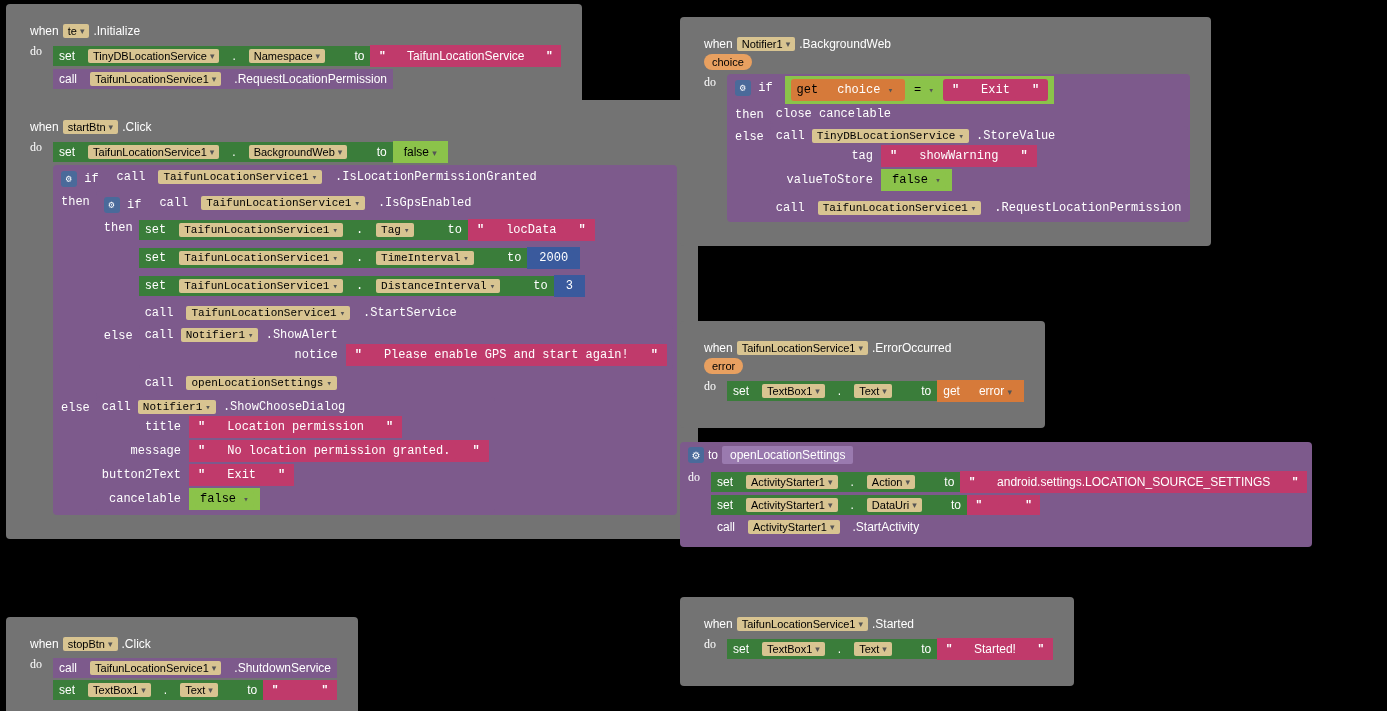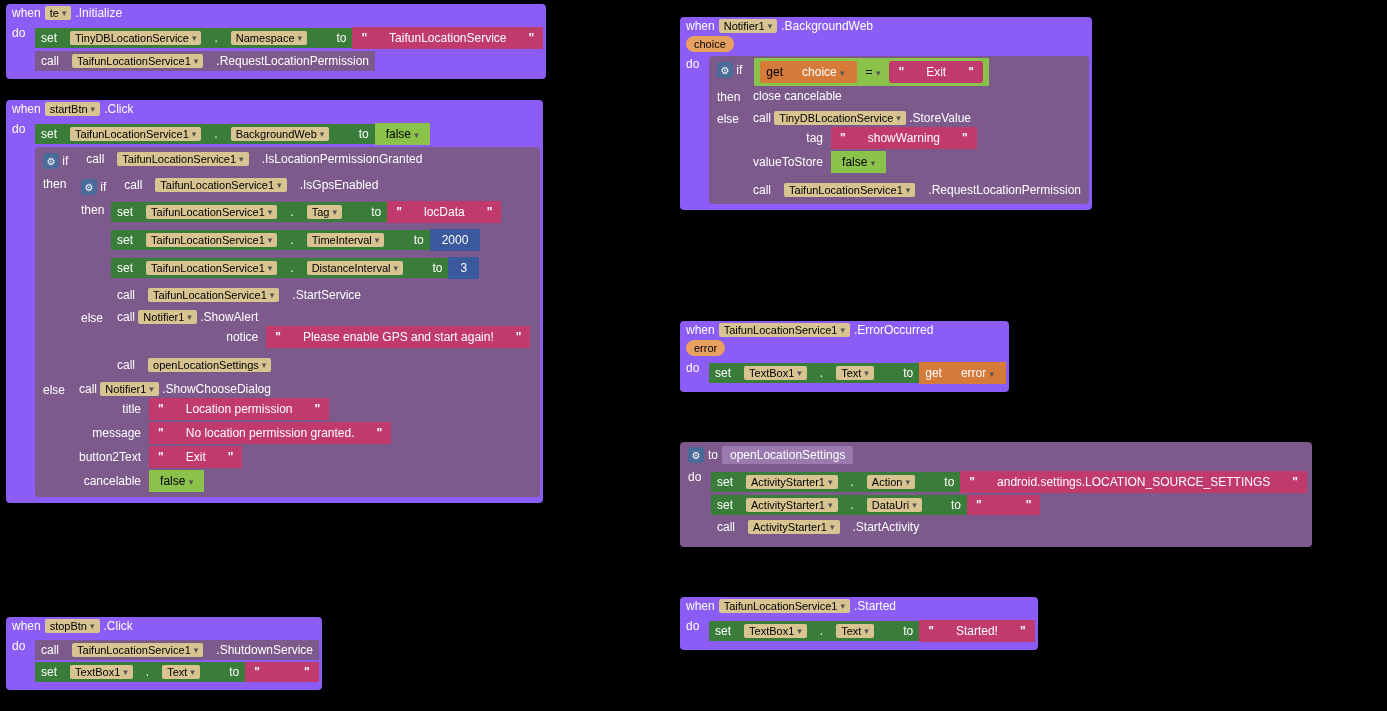--- a/index.html
+++ b/index.html
@@ -13,35 +13,36 @@
     position: relative;
     width: 1387px;
     height: 711px;
     overflow: hidden;
   }
   .block {
     position: absolute;
     border-radius: 4px;
   }
   .event-block {
-    background: #8b5cf6;
-    padding: 0;
+    background: #737373;
+    padding: 18px;
   }
   .event-head {
     display: flex;
     align-items: center;
     gap: 4px;
     padding: 2px 6px;
   }
   .do-label {
     display: inline-block;
     width: 24px;
     text-align: left;
     padding: 2px 4px;
     vertical-align: top;
+    font-family: Liberation Serif, serif;
   }
   .body-cell { vertical-align: top; padding-bottom:4px;}
   .row {
     display: flex;
     align-items: center;
     gap: 0;
     margin: 2px 0;
     flex-wrap: nowrap;
   }
   .seg {
@@ -76,21 +77,21 @@
   .pinkbox { background:#c03a6b; padding:1px 6px; border-radius:2px; color:#fff;}
   .numbox { background:#3a5a9d; padding:1px 6px; border-radius:2px; color:#fff;}
   .orangebox { background:#d67a3a; padding:1px 6px; border-radius:2px; color:#fff;}
   .gear { background:#4a6a9a; color:#fff; width:16px; height:16px; display:inline-flex; align-items:center; justify-content:center; border-radius:3px; font-size:10px;}
   .gear::before { content:"⚙"; }
   .tag-orange { background:#e8a060; color:#000; padding:2px 8px; border-radius:10px; font-size:11px;}
   .inner-table { border-collapse: collapse; }
   .inner-table td { padding: 1px 4px; text-align: right; vertical-align: middle; }
   .inner-table td.lcell { text-align:left; }
   .purple-container { background: #7d5a8c; padding:2px; border-radius:4px; }
-  .nested-row { display:flex; align-items:flex-start; }
+  .nested-row { display:flex; align-items:flex-start;font-family:Liberation Mono, monospace; }
   .nested-label { padding: 4px 6px; min-width:36px; }
   .stack { display:flex; flex-direction:column; gap:2px; }
 </style>
 </head>
 <body>
 
 <div class="block event-block" style="left:6px; top:4px;">
   <div class="event-head">
     <span>when</span>
     <span class="dd">

